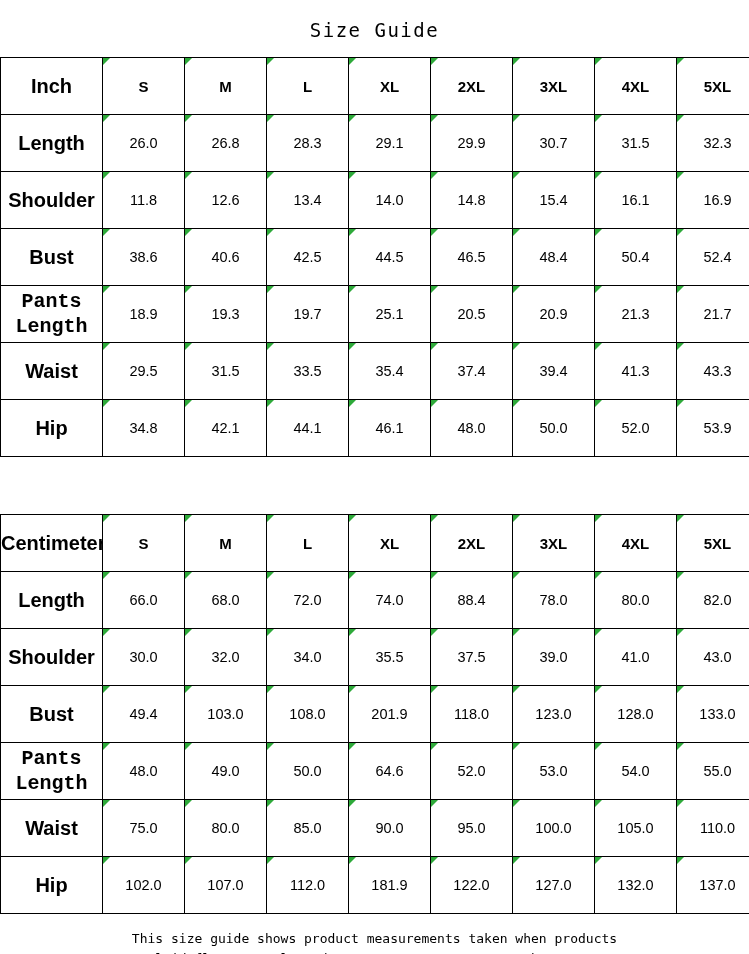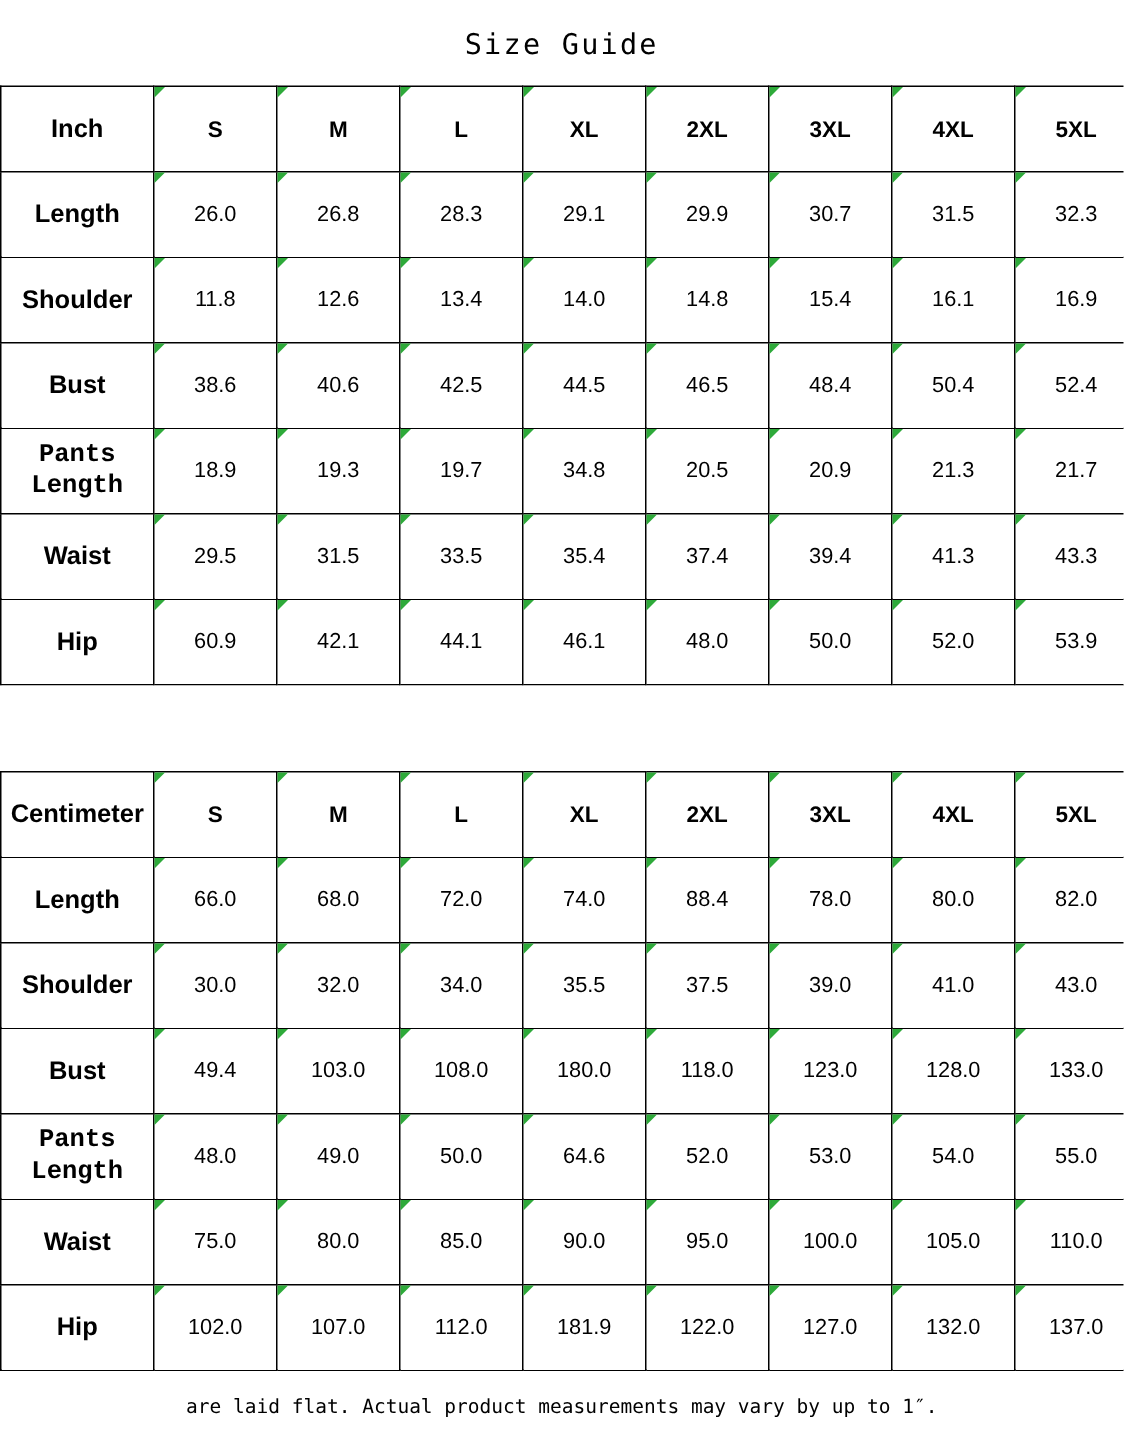--- a/index.html
+++ b/index.html
@@ -41,21 +41,21 @@
     vertical-align: middle;
     font-size: 14.5px;
     font-weight: bold;
     padding: 0;
     height: 56px;
     position: relative;
     background: #ffffff;
   }
   table.size-table td.first-col, table.size-table th.first-col {
     width: 101px;
-    font-size: 17px;
+    font-size: 20px;
   }
   table.size-table td.val, table.size-table th.val {
     width: 81px;
     font-weight: normal;
     font-size: 14.5px;
   }
   table.size-table th.val {
     font-weight: bold;
     font-size: 15px;
   }
@@ -148,40 +148,40 @@
         <td class="val">52.4</td>
       </tr>
       <tr>
         <td class="first-col two-line">
           <span>Pants</span><br>
           <span>Length</span>
         </td>
         <td class="val">18.9</td>
         <td class="val">19.3</td>
         <td class="val">19.7</td>
-        <td class="val">34.8</td>
+        <td class="val">25.1</td>
         <td class="val">20.5</td>
         <td class="val">20.9</td>
         <td class="val">21.3</td>
         <td class="val">21.7</td>
       </tr>
       <tr>
         <td class="first-col">Waist</td>
         <td class="val">29.5</td>
         <td class="val">31.5</td>
         <td class="val">33.5</td>
         <td class="val">35.4</td>
         <td class="val">37.4</td>
         <td class="val">39.4</td>
         <td class="val">41.3</td>
         <td class="val">43.3</td>
       </tr>
       <tr>
         <td class="first-col">Hip</td>
-        <td class="val">60.9</td>
+        <td class="val">34.8</td>
         <td class="val">42.1</td>
         <td class="val">44.1</td>
         <td class="val">46.1</td>
         <td class="val">48.0</td>
         <td class="val">50.0</td>
         <td class="val">52.0</td>
         <td class="val">53.9</td>
       </tr>
     </tbody>
   </table>
@@ -223,21 +223,21 @@
         <td class="val">37.5</td>
         <td class="val">39.0</td>
         <td class="val">41.0</td>
         <td class="val">43.0</td>
       </tr>
       <tr>
         <td class="first-col">Bust</td>
         <td class="val">49.4</td>
         <td class="val">103.0</td>
         <td class="val">108.0</td>
-        <td class="val">180.0</td>
+        <td class="val">201.9</td>
         <td class="val">118.0</td>
         <td class="val">123.0</td>
         <td class="val">128.0</td>
         <td class="val">133.0</td>
       </tr>
       <tr>
         <td class="first-col two-line">
           <span>Pants</span><br>
           <span>Length</span>
         </td>
@@ -269,16 +269,17 @@
         <td class="val">181.9</td>
         <td class="val">122.0</td>
         <td class="val">127.0</td>
         <td class="val">132.0</td>
         <td class="val">137.0</td>
       </tr>
     </tbody>
   </table>
 
   <div class="footnote">
+    <div>This size guide shows product measurements taken when products</div>
     <div>are laid flat. Actual product measurements may vary by up to 1″.</div>
   </div>
 
 </div>
 
 </body></html>

